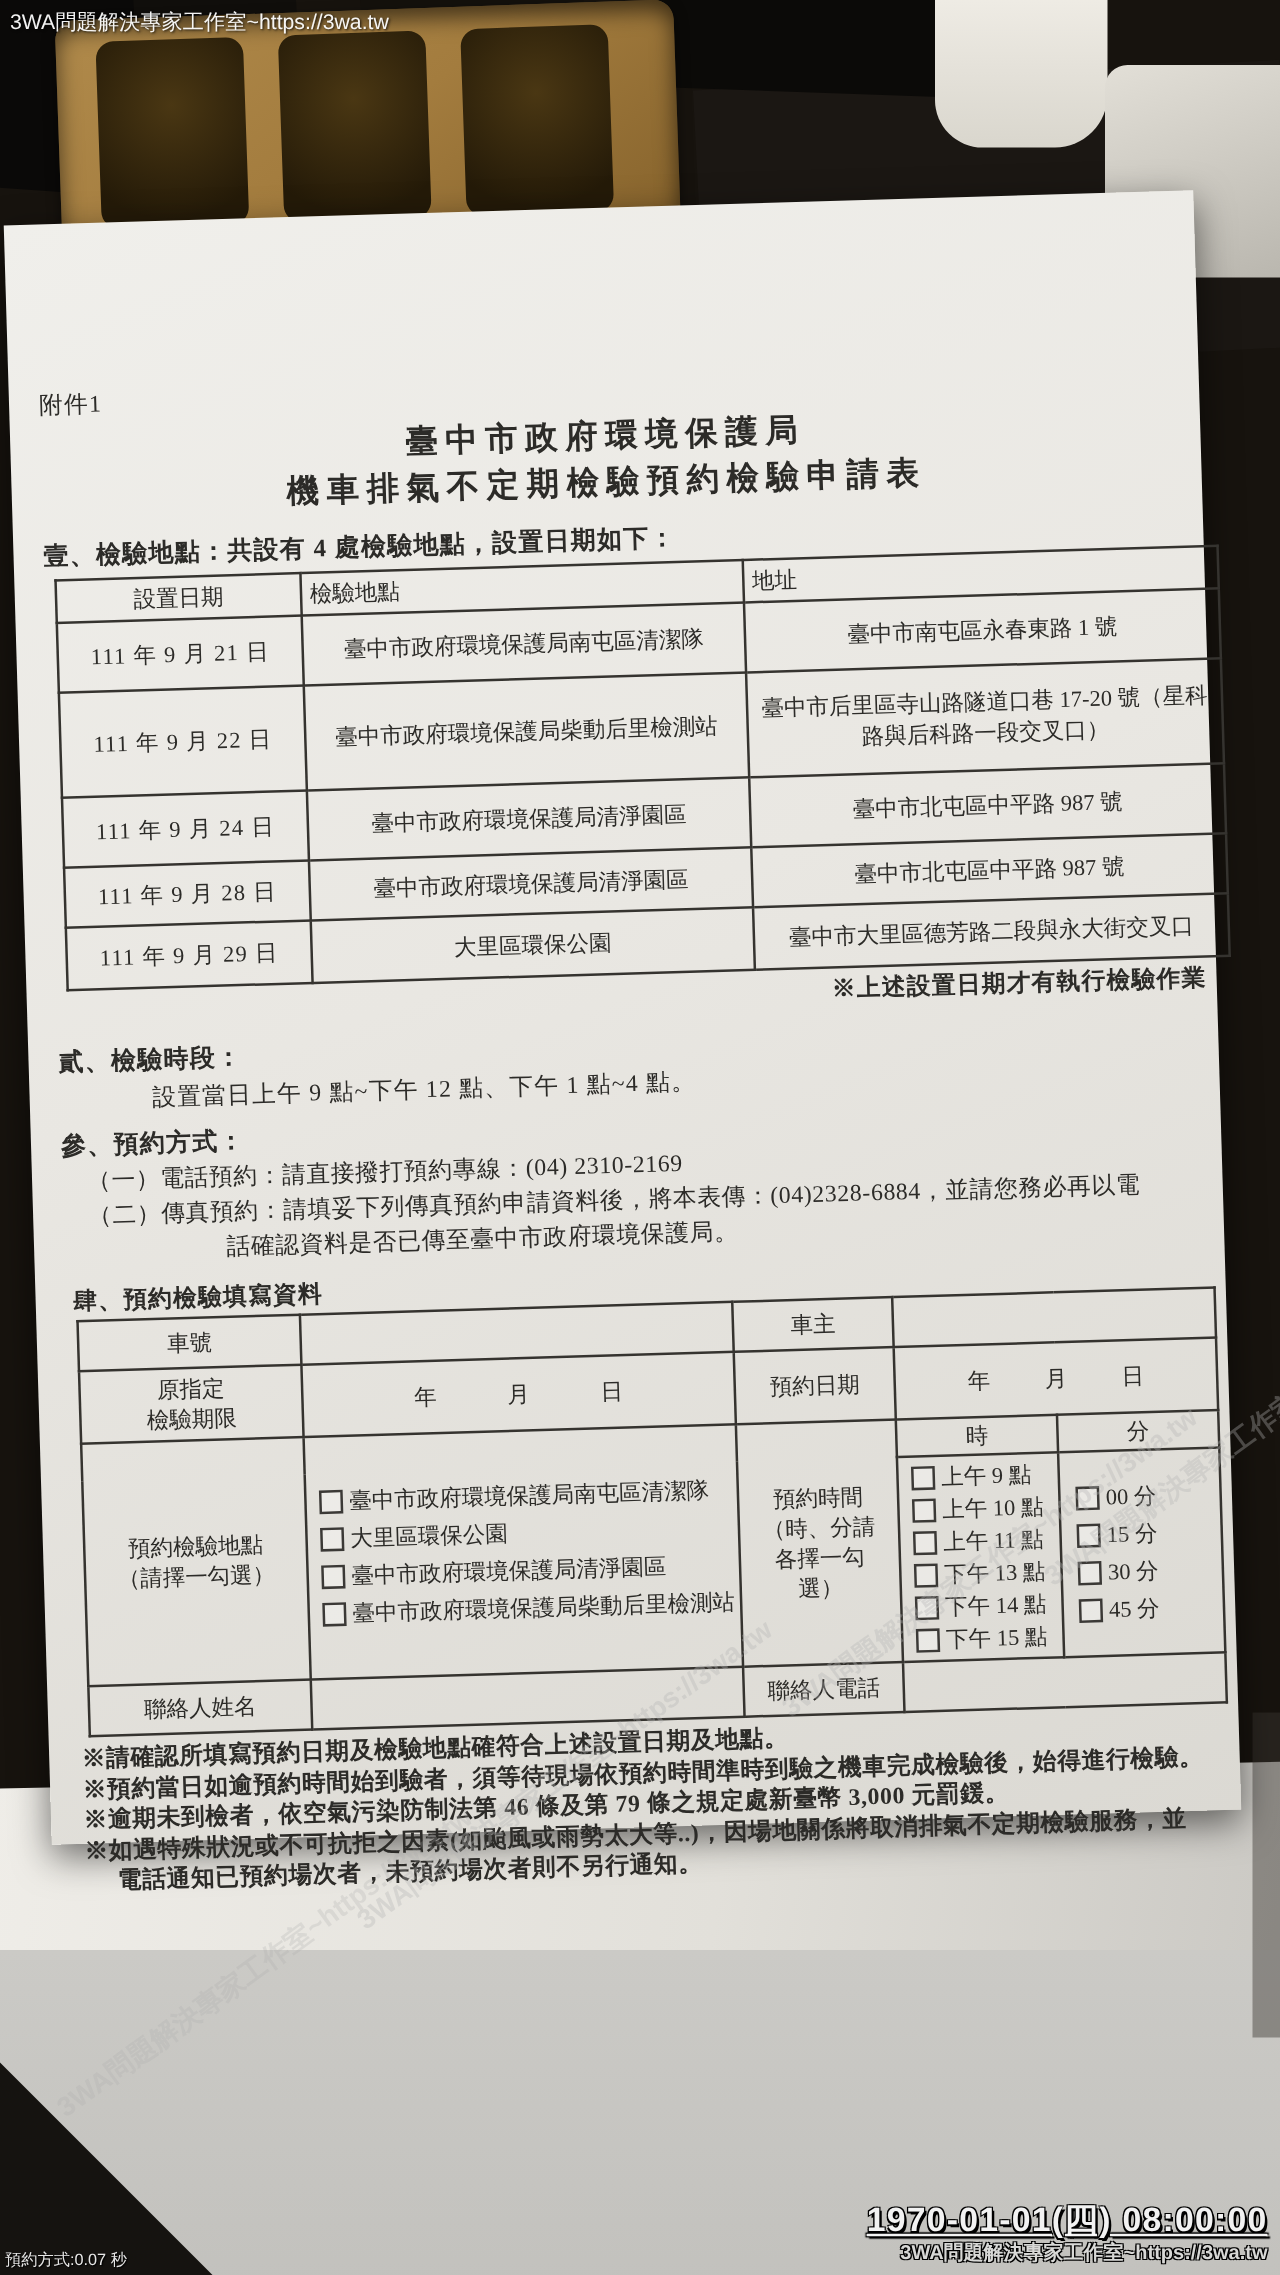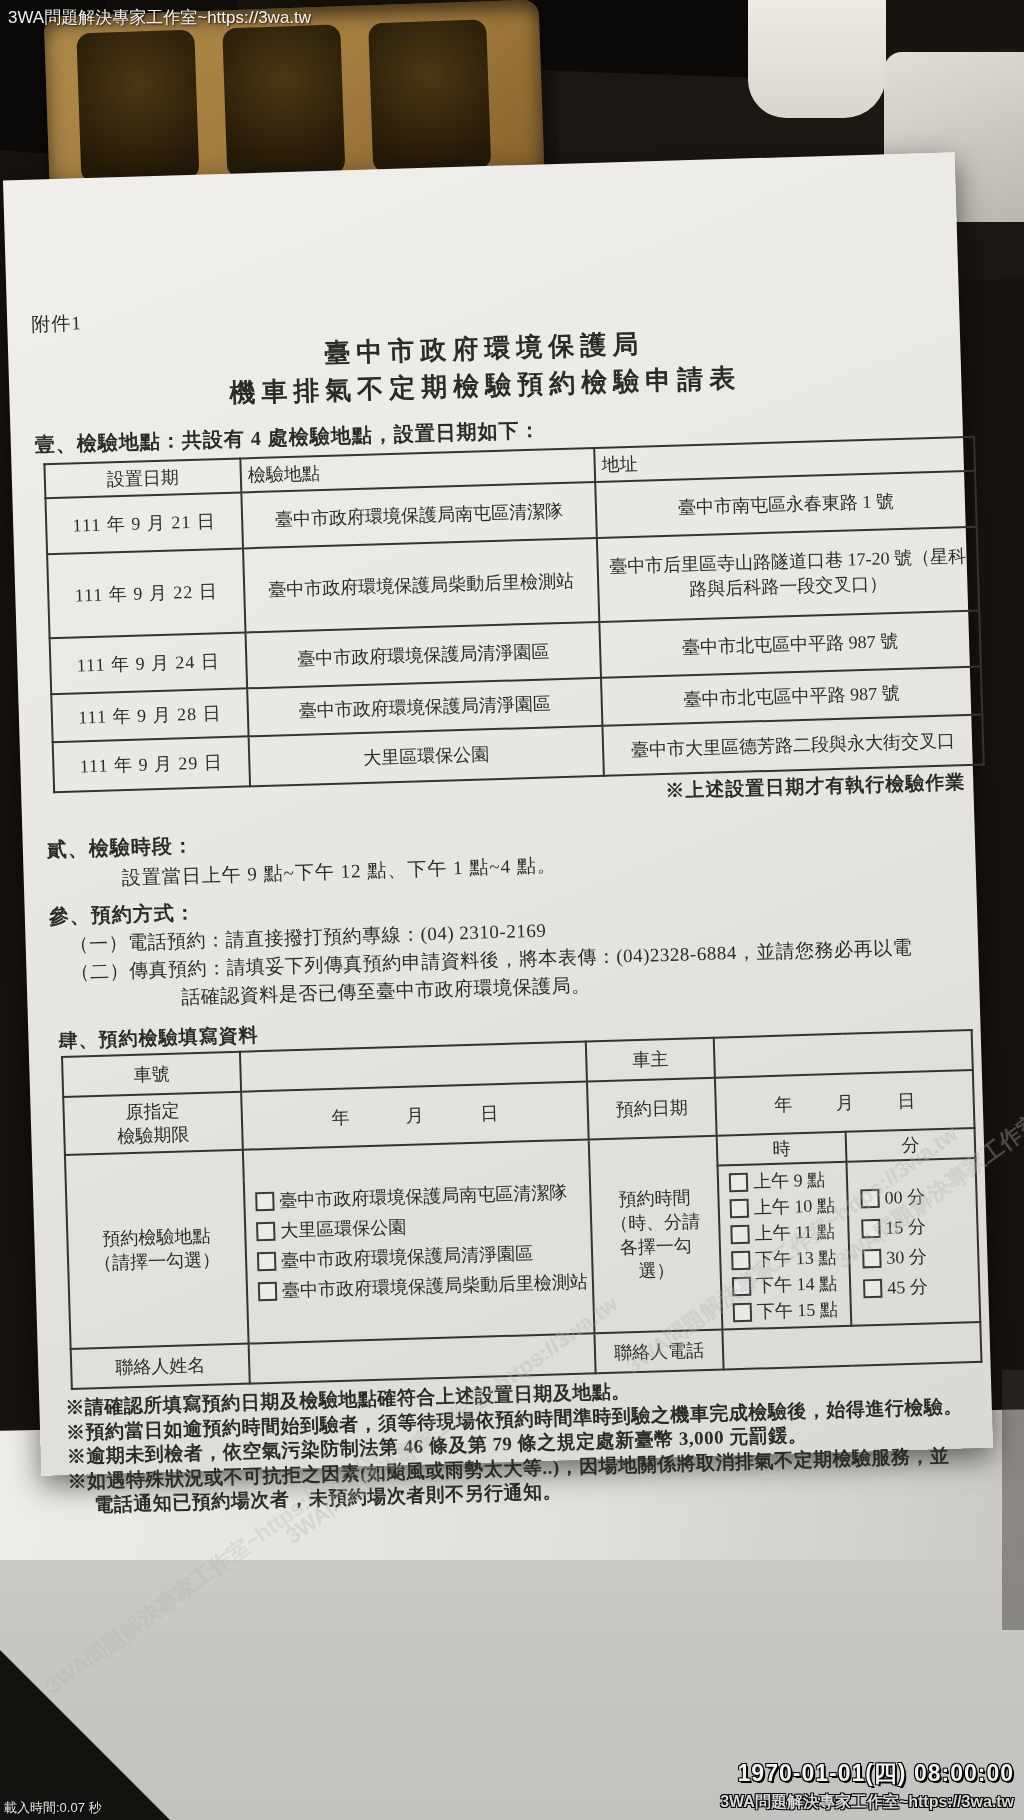--- a/index.html
+++ b/index.html
@@ -86,22 +86,22 @@
   .note-cont{margin-left:26px;}
 
   
   .wm{position:absolute;color:rgba(255,255,255,.95);font-family:"Liberation Sans",sans-serif;z-index:30;}
   .wm-topleft{left:8px;top:6px;font-size:17px;text-shadow:1px 1px 2px rgba(0,0,0,.8);}
   .wm-diag{color:rgba(180,180,180,.35);font-size:22px;font-weight:700;transform:rotate(-36deg);white-space:nowrap;}
   .wm-d1{left:590px;top:1235px;}
   .wm-d2{left:250px;top:1405px;}
   .wm-d3{left:800px;top:1130px;}
   .wm-d4{left:10px;top:1555px;color:rgba(170,170,170,.25);}
-  .wm-time{right:10px;top:1758px;font-size:23px;font-weight:700;letter-spacing:1px;
-        text-shadow:2px 2px 0 #000,-1px -1px 0 #000,1px -1px 0 #000,-1px 1px 0 #000;}
+  .wm-time{right:10px;top:1758px;font-size:27px;font-weight:700;letter-spacing:1px;
+        text-shadow:2px 2px 0 #000,-1px -1px 0 #000,1px -1px 0 #000,-1px 1px 0 #000;text-decoration:underline;}
   .wm-site{right:10px;top:1792px;font-size:16px;font-weight:700;color:#d8d8d6;
         text-shadow:1px 1px 0 #000,-1px -1px 0 #000,1px -1px 0 #000,-1px 1px 0 #000;}
   .wm-load{left:4px;top:1799px;font-size:13px;color:rgba(255,255,255,.9);text-shadow:1px 1px 1px #000;}
 </style>
 </head>
 <body>
 
 <div class="photo">
 
   <div class="scene">
@@ -311,15 +311,15 @@
     </div>
   </div>
 
   <div class="wm wm-topleft">3WA問題解決專家工作室~https://3wa.tw</div>
   <div class="wm wm-diag wm-d1">3WA問題解決專家工作室~https://3wa.tw</div>
   <div class="wm wm-diag wm-d2">3WA問題解決專家工作室~https://3wa.tw</div>
   <div class="wm wm-diag wm-d3">3WA問題解決專家工作室~https://3wa.tw</div>
   <div class="wm wm-diag wm-d4">3WA問題解決專家工作室~https://3wa.tw</div>
   <div class="wm wm-time">1970-01-01(四) 08:00:00</div>
   <div class="wm wm-site">3WA問題解決專家工作室~https://3wa.tw</div>
-  <div class="wm wm-load">載入時間:0.07 秒</div>
+  <div class="wm wm-load">預約方式:0.07 秒</div>
 
 </div>
 
 </body></html>

